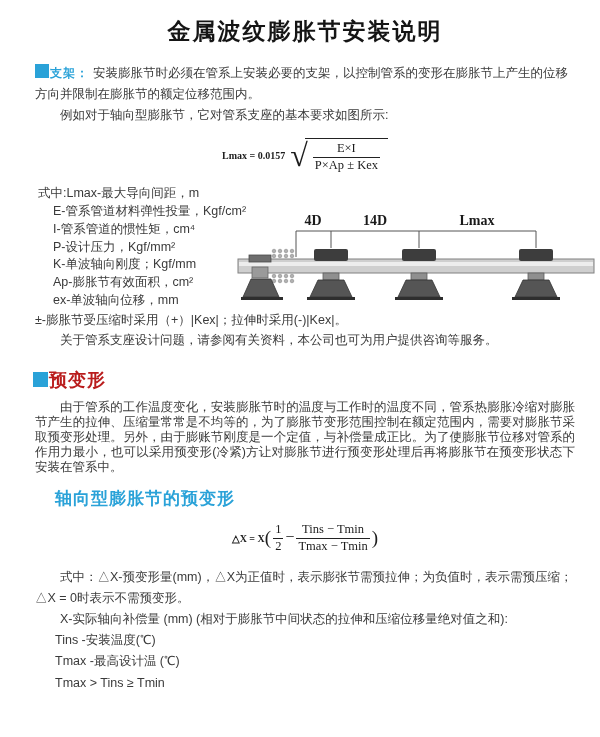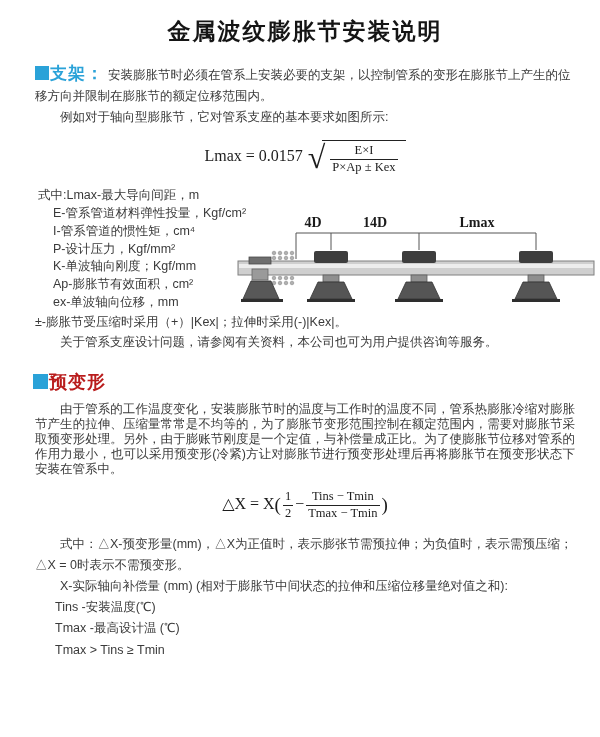--- a/index.html
+++ b/index.html
@@ -6,28 +6,28 @@
   body{
     width:600px;height:737px;background:#ffffff;overflow:hidden;
     font-family:"Liberation Sans",sans-serif;color:#3a3a3a;
   }
   .page{box-sizing:border-box;width:600px;height:737px;padding:10px 25px 0 35px;position:relative;}
   h1{ text-align:center;font-size:23px;font-weight:700;color:#151515;margin:6px 0 16px 0;letter-spacing:2px;}
   .para{font-size:12.5px;line-height:21px;margin:0;}
   .indent{text-indent:2em;}
   .just{text-align:justify;line-height:15px;}
   .sq{display:inline-block;width:14px;height:14px;background:#2aa2d8;vertical-align:-1px;margin-right:1px;}
-  .sec-inline{color:#2aa2d8;font-size:17px;font-weight:700;letter-spacing:1px;margin-right:4px;}
+  .sec-inline{color:#2aa2d8;font-size:12px;font-weight:700;letter-spacing:1px;margin-right:4px;}
   h2.sec{font-size:18px;font-weight:700;color:#b91c1c;margin:18px 0 8px -2px;letter-spacing:1px;}
   h2.sec .sq{width:15px;height:15px;}
   h3.sub{color:#2aa2d8;font-weight:700;margin:12px 0 6px 0;letter-spacing:1px;}
   h3.axial{font-size:17px;margin-left:20px;}
   
   .formula{text-align:center;font-family:"Liberation Serif",serif;color:#1c1c1c;margin:12px 0;}
-  .f-bold{font-weight:400;font-size:16px;text-align:right;}
+  .f-bold{font-weight:700;font-size:10px;text-align:right;}
   .sqrt{display:inline-flex;align-items:center;margin-left:5px;vertical-align:middle;}
   .rad{font-size:32px;line-height:0.9;margin-right:-3px;font-weight:400;}
   .radicand{border-top:1.6px solid #222;padding:2px 6px 0 6px;}
   .frac{display:inline-flex;flex-direction:column;align-items:center;font-size:12.5px;vertical-align:middle;line-height:1.25;margin:0 2px;}
   .frac .den{border-top:1px solid #222;padding:0 2px;}
   .frac .num{padding:0 2px;}
   .it{}
   .paren{font-size:19px;vertical-align:-2px;}
   
   .defs{position:relative;margin-top:4px;font-size:12.5px;line-height:17.8px;height:125px;}
@@ -133,20 +133,21 @@
     </svg>
   </div>
 
   <p class="para tight">±-膨胀节受压缩时采用（+）|Kex|；拉伸时采用(-)|Kex|。</p>
   <p class="para tight indent">关于管系支座设计问题，请参阅有关资料，本公司也可为用户提供咨询等服务。</p>
 
   <h2 class="sec"><span class="sq"></span><span>预变形</span></h2>
 
   <p class="para just indent">由于管系的工作温度变化，安装膨胀节时的温度与工作时的温度不同，管系热膨胀冷缩对膨胀节产生的拉伸、压缩量常常是不均等的，为了膨胀节变形范围控制在额定范围内，需要对膨胀节采取预变形处理。另外，由于膨账节刚度是一个定值，与补偿量成正比。为了使膨胀节位移对管系的作用力最小，也可以采用预变形(冷紧)方让对膨胀节进行预变形处理后再将膨胀节在预变形状态下安装在管系中。</p>
 
+  <h3 class="sub axial">轴向型膨胀节的预变形</h3>
 
   <div class="formula">
     <span class="f-bold">△X = X</span><span class="paren">(</span><span class="frac">
         <span class="num">1</span>
         <span class="den">2</span>
       </span><span>−</span><span class="frac it">
         <span class="num">Tins − Tmin</span>
         <span class="den">Tmax − Tmin</span>
       </span><span class="paren">)</span>
   </div>

